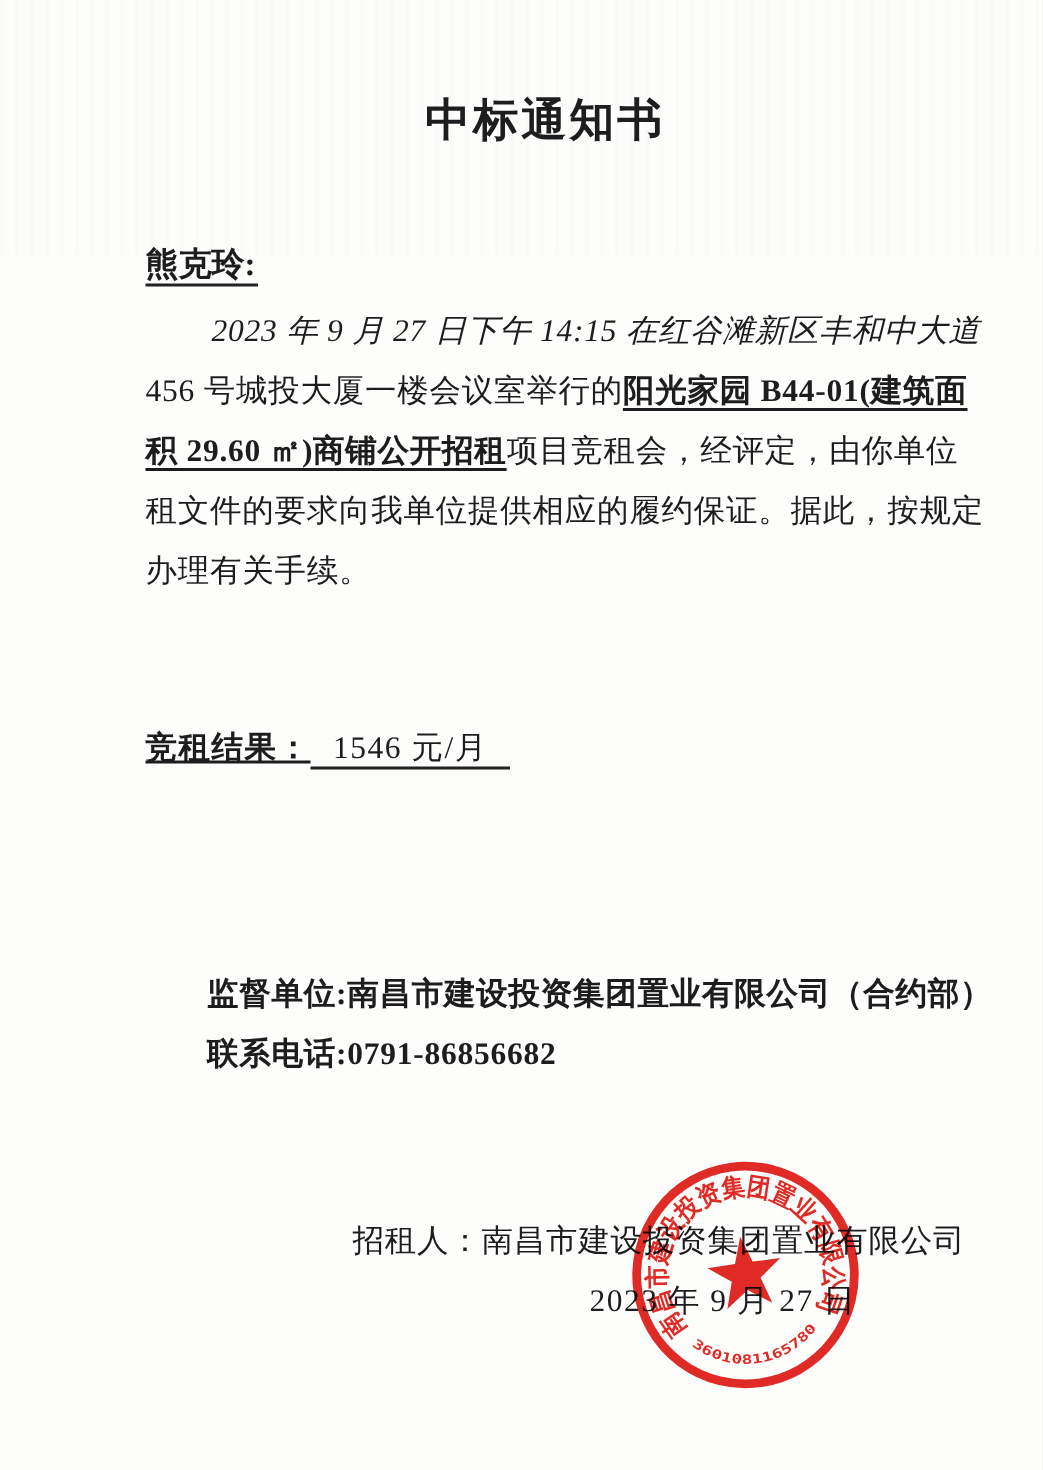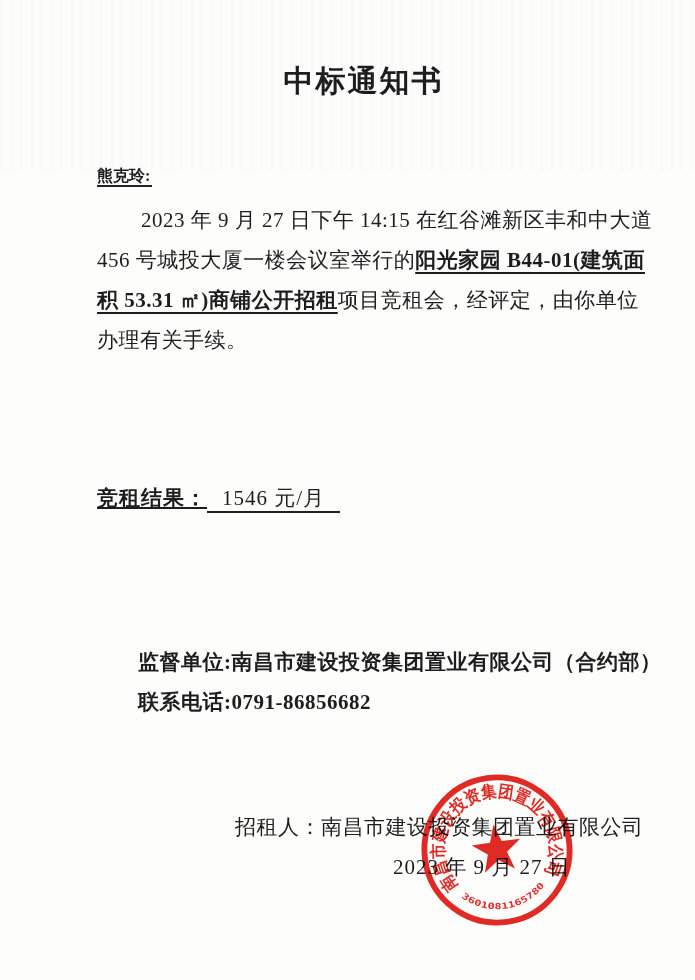--- a/index.html
+++ b/index.html
@@ -20,27 +20,27 @@
   }
   .title {
     position:absolute; top:60px; left:0; right:0; margin:0;
     padding-left:32px;
     text-align:center;
     font-size:30px; font-weight:bold; letter-spacing:2px;
     line-height:42px;
   }
   .salutation {
     position:absolute; left:97px; top:160px;
-    font-size:16px; font-weight:bold; line-height:32px;
+    font-size:22px; font-weight:bold; line-height:32px;
   }
   .salutation .uline { border-bottom:2px solid #222; padding:0 2px 1px 0; }
   .textblock { position:absolute; left:97px; width:523px; font-size:21px; }
   .line { height:40px; line-height:40px; text-align:justify; text-align-last:justify; letter-spacing:.5px; white-space:nowrap; }
   .line.last { text-align-last:left; }
-  .line.indent { padding-left:44px; }
+  .line.indent { padding-left:44px;font-style:italic; }
   .em { font-weight:bold; text-decoration:underline; text-underline-offset:5px; text-decoration-thickness:1.5px; }
   .result { position:absolute; left:97px; top:478px; font-size:21px; line-height:40px; }
   .result .label { font-weight:bold; letter-spacing:1px;text-decoration:underline; }
   .result .value { border-bottom:2px solid #222; padding:0 15px 1px 15px; letter-spacing:1px;margin-top:20px; }
   .supervisor, .phone {
     position:absolute; left:97px; width:560px;
     font-size:21px; font-weight:bold; line-height:40px;
     padding-left:41px; letter-spacing:.5px; white-space:nowrap;
   }
   .supervisor { top:642px; }
@@ -66,21 +66,24 @@
   </div>
 
   <div class="textblock" style="top:200px;">
     <div class="line indent">
       <span>2023 年 9 月 27 日下午 14:15 在红谷滩新区丰和中大道</span>
     </div>
     <div class="line">
       <span>456 号城投大厦一楼会议室举行的</span><span class="em">阳光家园 B44-01(建筑面</span>
     </div>
     <div class="line">
-      <span class="em">积 53.31 ㎡)商铺公开招租</span><span>项目竞租会，经评定，由你单位</span>
+      <span class="em">积 29.60 ㎡)商铺公开招租</span><span>项目竞租会，经评定，由你单位</span>
+    </div>
+    <div class="line">
+      <span>租文件的要求向我单位提供相应的履约保证。据此，按规定</span>
     </div>
     <div class="line last">
       <span>办理有关手续。</span>
     </div>
   </div>
 
   <div class="result">
     <span class="label">竞租结果：</span><span class="value">1546 元/月</span>
   </div>
 

